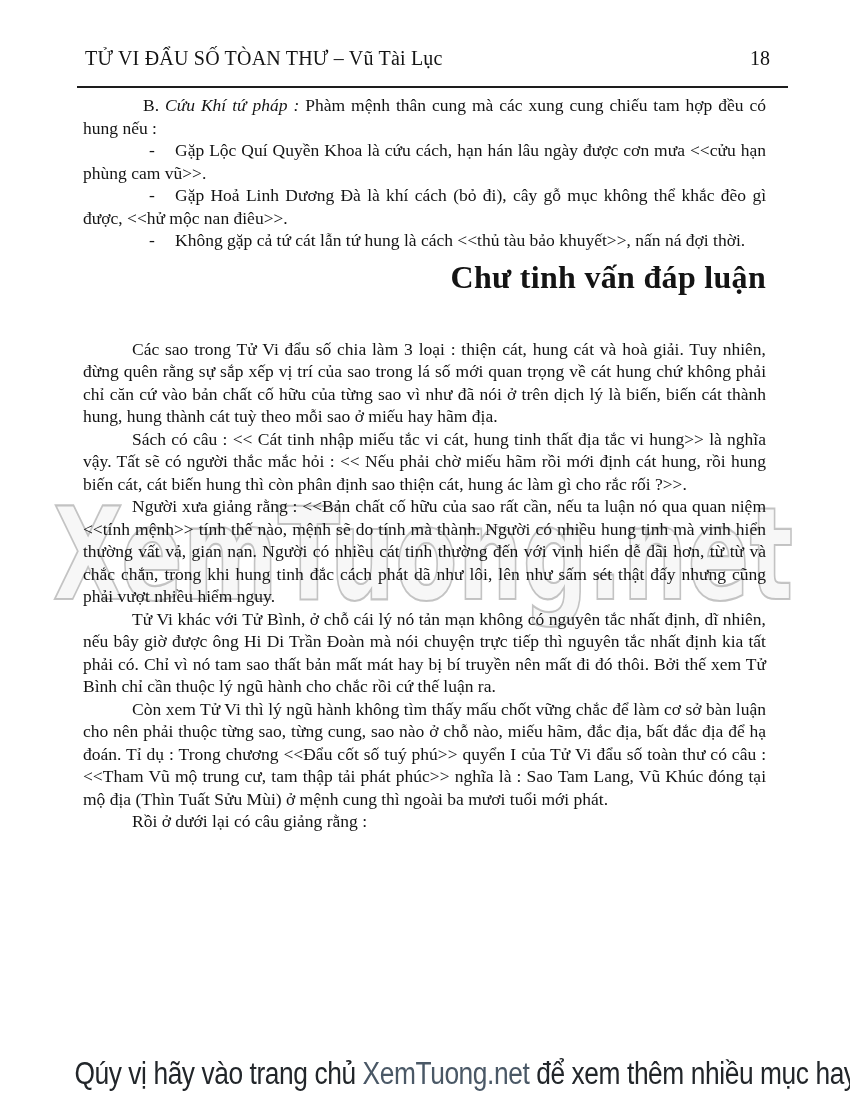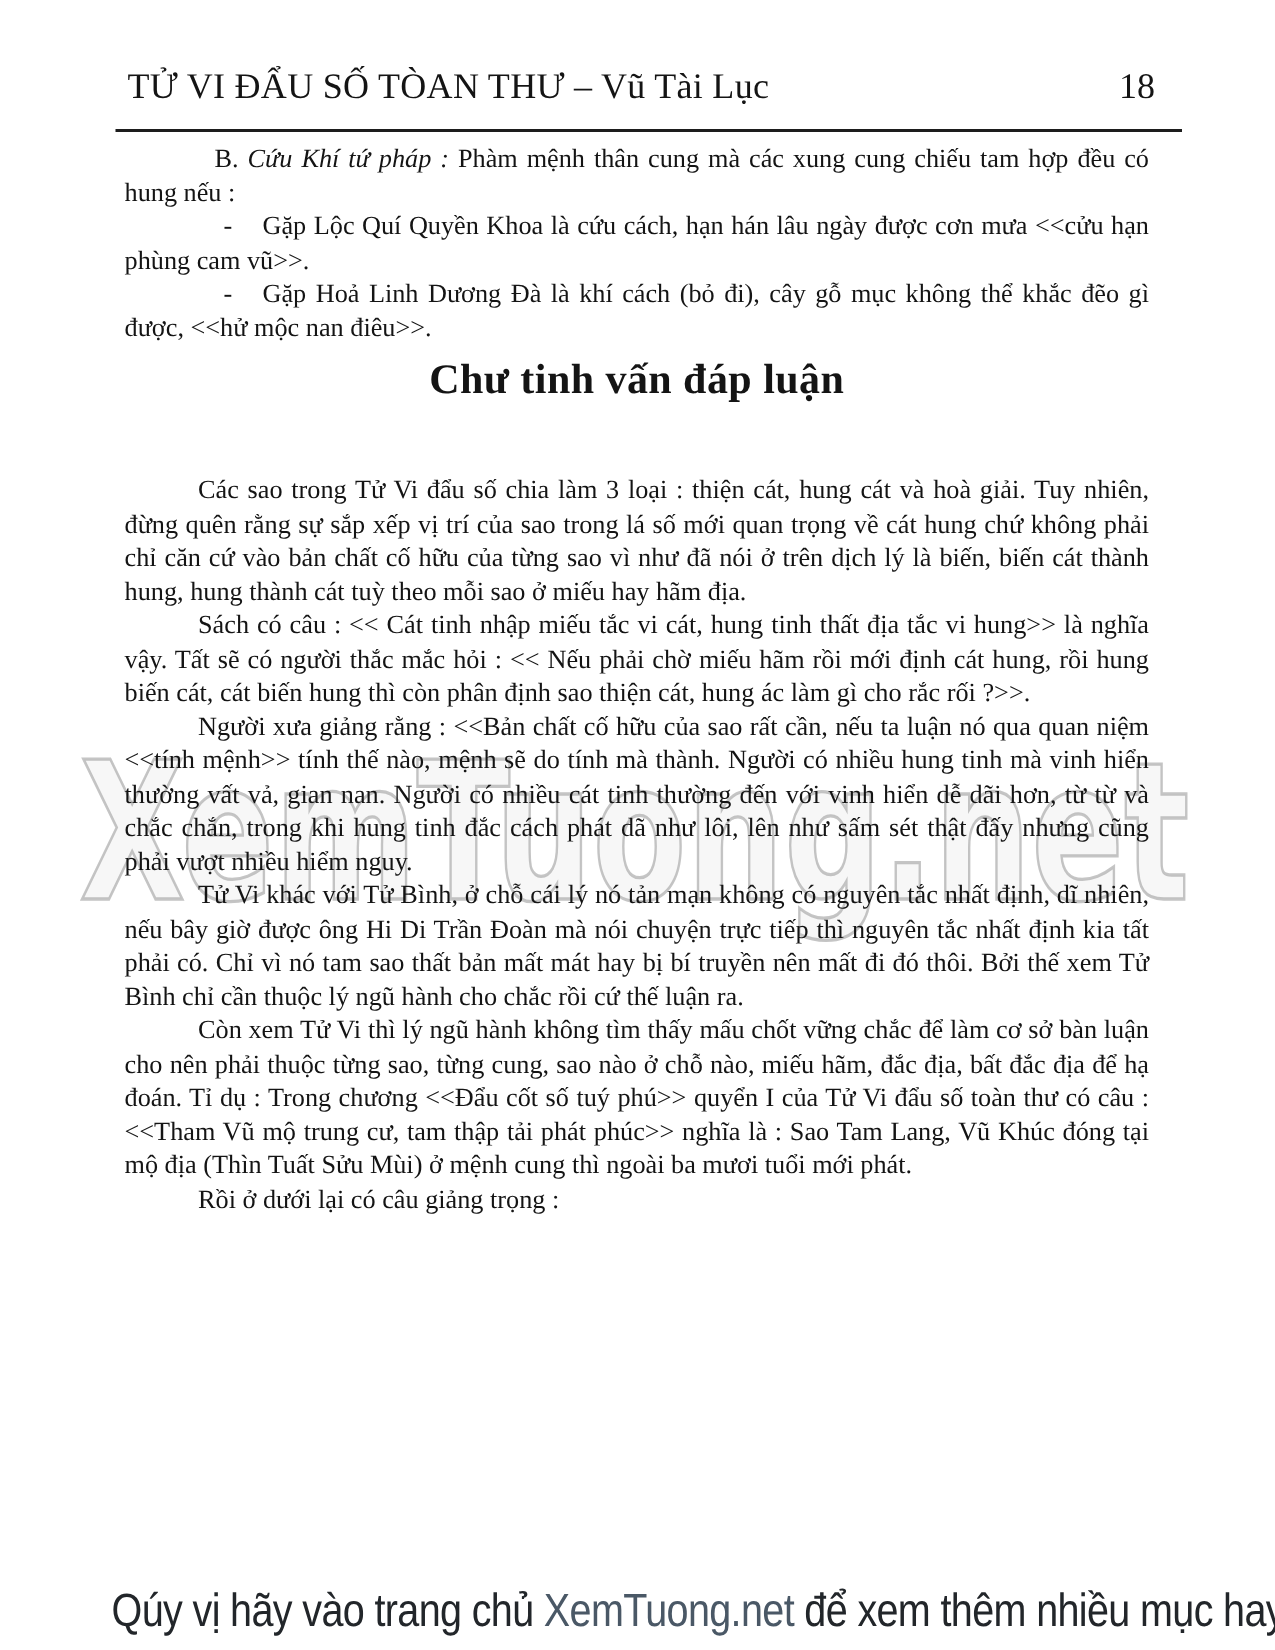--- a/index.html
+++ b/index.html
@@ -9,21 +9,21 @@
     background:#ffffff;
     overflow:hidden;
     font-family:"Liberation Serif","DejaVu Serif",serif;
     color:#141414;
   }
   
   .header{
     position:relative;z-index:2;
     margin:46px 80px 16px 85px;
     display:flex;justify-content:space-between;align-items:baseline;
-    font-size:24px;line-height:24px;
+    font-size:20px;line-height:24px;
   }
   .header-title{letter-spacing:.2px;}
   .header-rule{
     position:relative;z-index:2;
     margin:16px 62px 6px 77px;
     border:none;border-top:2px solid #1d1d1d;height:0;
   }
   
   .content{
     position:relative;z-index:2;
@@ -31,22 +31,22 @@
     font-size:17.5px;line-height:22.5px;
     text-align:justify;
   }
   .content p{margin:0;}
   .para-indent{text-indent:49px;}
   .section-b{text-indent:60px;}
   .section-b .italic{font-style:italic;}
   .list-item{text-indent:66px;}
   .dash-marker{display:inline-block;width:26px;text-indent:0;}
   .chapter-heading{
-    font-size:28px;line-height:34px;font-weight:bold;
-    text-align:center;text-indent:0;
+    font-size:32px;line-height:34px;font-weight:bold;
+    text-align:right;text-indent:0;
     margin:8px 0 44px 0 !important;
     letter-spacing:.3px;
     font-family:Liberation Serif, serif;
   }
   
   .watermark{
     position:absolute;z-index:1;
     left:50px;top:478px;width:748px;height:155px;
     pointer-events:none;
   }
@@ -84,29 +84,30 @@
 
   <div class="content">
 
     <p class="section-b"><span>B.</span><span class="italic"> Cứu Khí tứ pháp : </span><span>Phàm mệnh thân cung mà các xung cung chiếu tam hợp đều có hung nếu :</span></p>
 
     <p class="list-item"><span class="dash-marker">-</span><span>Gặp Lộc Quí Quyền Khoa là cứu cách, hạn hán lâu ngày được cơn mưa &lt;&lt;cửu hạn phùng cam vũ&gt;&gt;.</span></p>
 
     <p class="list-item"><span class="dash-marker">-</span><span>Gặp Hoả Linh Dương Đà là khí cách (bỏ đi), cây gỗ mục không thể khắc đẽo gì được, &lt;&lt;hử mộc nan điêu&gt;&gt;.</span></p>
 
 
+    <p class="list-item"><span class="dash-marker">-</span><span>Không gặp cả tứ cát lẫn tứ hung là cách &lt;&lt;thủ tàu bảo khuyết&gt;&gt;, nấn ná đợi thời.</span></p>
 
     <p class="chapter-heading">Chư tinh vấn đáp luận</p>
 
     <p class="para-indent">Các sao trong Tử Vi đẩu số chia làm 3 loại : thiện cát, hung cát và hoà giải. Tuy nhiên, đừng quên rằng sự sắp xếp vị trí của sao trong lá số mới quan trọng về cát hung chứ không phải chỉ căn cứ vào bản chất cố hữu của từng sao vì như đã nói ở trên dịch lý là biến, biến cát thành hung, hung thành cát tuỳ theo mỗi sao ở miếu hay hãm địa.</p>
     <p class="para-indent">Sách có câu : &lt;&lt; Cát tinh nhập miếu tắc vi cát, hung tinh thất địa tắc vi hung&gt;&gt; là nghĩa vậy. Tất sẽ có người thắc mắc hỏi : &lt;&lt; Nếu phải chờ miếu hãm rồi mới định cát hung, rồi hung biến cát, cát biến hung thì còn phân định sao thiện cát, hung ác làm gì cho rắc rối ?&gt;&gt;.</p>
     <p class="para-indent">Người xưa giảng rằng : &lt;&lt;Bản chất cố hữu của sao rất cần, nếu ta luận nó qua quan niệm &lt;&lt;tính mệnh&gt;&gt; tính thế nào, mệnh sẽ do tính mà thành. Người có nhiều hung tinh mà vinh hiển thường vất vả, gian nan. Người có nhiều cát tinh thường đến với vinh hiển dễ dãi hơn, từ từ và chắc chắn, trong khi hung tinh đắc cách phát dã như lôi, lên như sấm sét thật đấy nhưng cũng phải vượt nhiều hiểm nguy.</p>
     <p class="para-indent">Tử Vi khác với Tử Bình, ở chỗ cái lý nó tản mạn không có nguyên tắc nhất định, dĩ nhiên, nếu bây giờ được ông Hi Di Trần Đoàn mà nói chuyện trực tiếp thì nguyên tắc nhất định kia tất phải có. Chỉ vì nó tam sao thất bản mất mát hay bị bí truyền nên mất đi đó thôi. Bởi thế xem Tử Bình chỉ cần thuộc lý ngũ hành cho chắc rồi cứ thế luận ra.</p>
     <p class="para-indent">Còn xem Tử Vi thì lý ngũ hành không tìm thấy mấu chốt vững chắc để làm cơ sở bàn luận cho nên phải thuộc từng sao, từng cung, sao nào ở chỗ nào, miếu hãm, đắc địa, bất đắc địa để hạ đoán. Tỉ dụ : Trong chương &lt;&lt;Đẩu cốt số tuý phú&gt;&gt; quyển I của Tử Vi đẩu số toàn thư có câu : &lt;&lt;Tham Vũ mộ trung cư, tam thập tải phát phúc&gt;&gt; nghĩa là : Sao Tam Lang, Vũ Khúc đóng tại mộ địa (Thìn Tuất Sửu Mùi) ở mệnh cung thì ngoài ba mươi tuổi mới phát.</p>
-    <p class="para-indent">Rồi ở dưới lại có câu giảng trọng :</p>
+    <p class="para-indent">Rồi ở dưới lại có câu giảng rằng :</p>
 
   </div>
 
   <div class="footer">
     <span class="footer-inner"><span>Qúy vị hãy vào trang chủ </span><span class="footer-brand">XemTuong.net</span><span> để xem thêm nhiều mục hay khác</span></span>
   </div>
 
 </div>
 
 </body></html>

